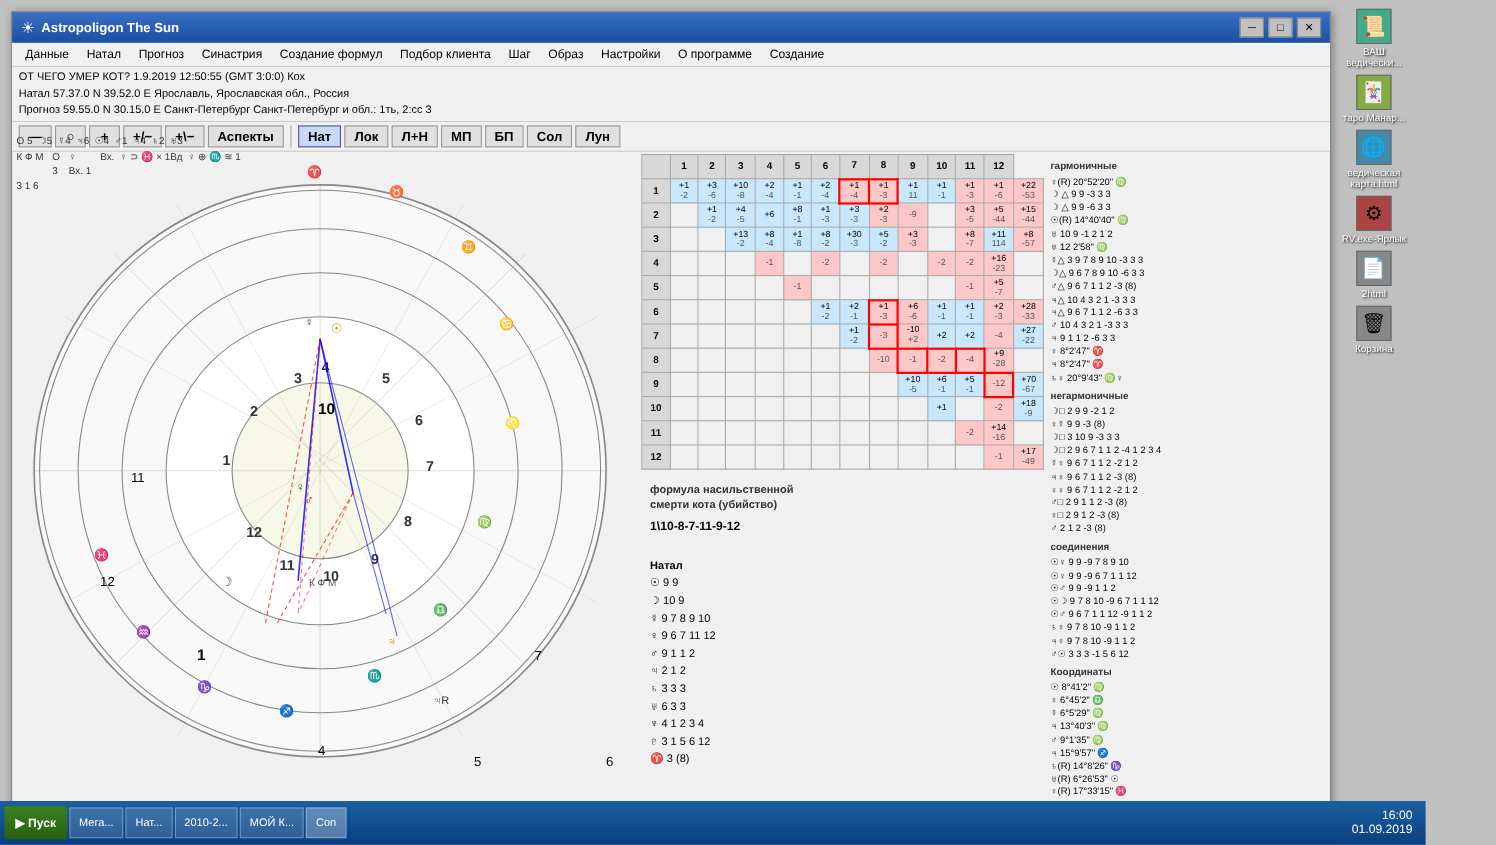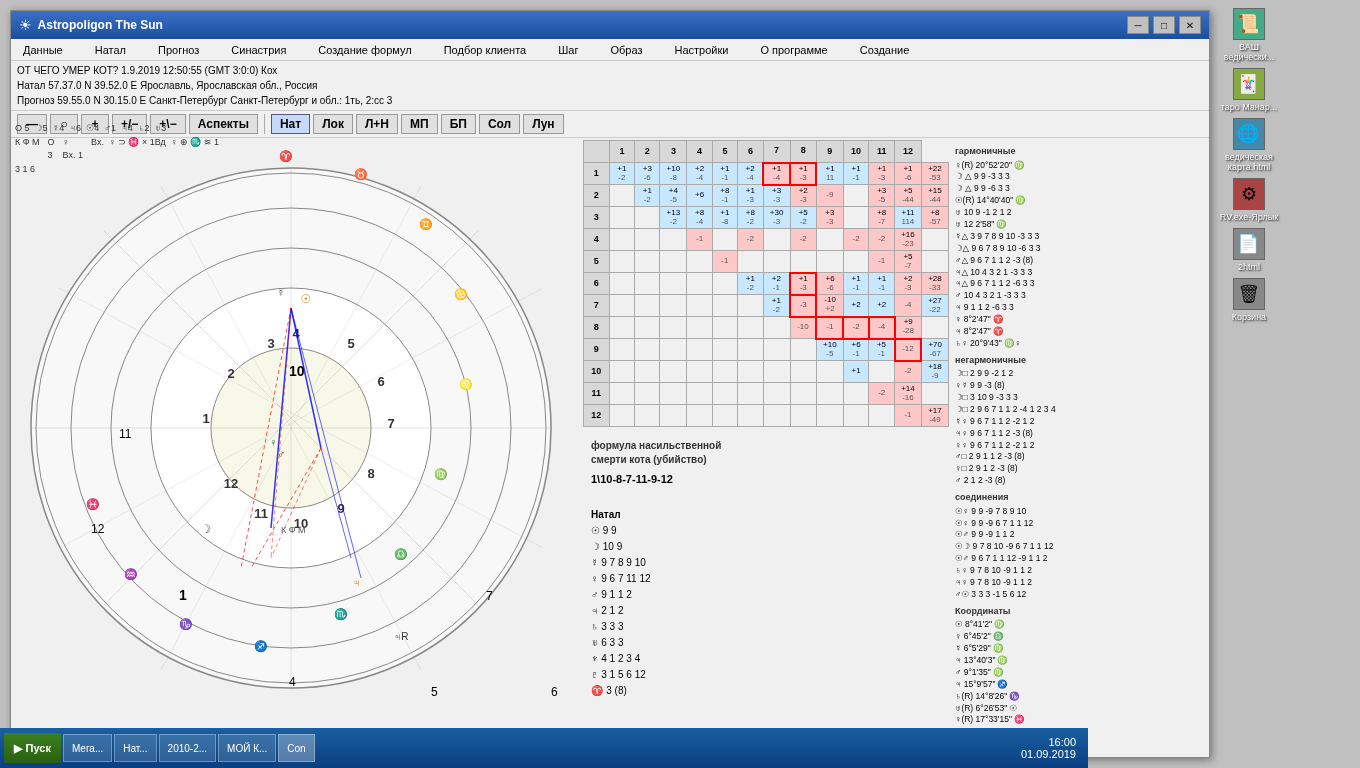--- a/index.html
+++ b/index.html
@@ -45,21 +45,21 @@
       display: flex; align-items: center; justify-content: center;
     }
     
     #menu-bar {
       background: #f0f0f0;
       border-bottom: 1px solid #ccc;
       height: 22px;
       display: flex;
       align-items: center;
       padding: 0 4px;
-      gap: 16px;
+      gap: 0;
     }
     .menu-item {
       padding: 2px 8px;
       cursor: pointer;
       font-size: 11px;
       white-space: nowrap;
     }
     
     #info-bar {
       background: #f0f0f0;
@@ -172,21 +172,21 @@
       font-weight: bold;
       color: #333;
       margin: 3px 0 1px 0;
     }
     .right-row { font-size: 8.5px; line-height: 1.4; }
     
     #taskbar {
       position: fixed;
       bottom: 0;
       left: 0;
-      width: 1088px;
+      width: 1296px;
       height: 40px;
       background: linear-gradient(to bottom, #1a5fa0, #0a3f80);
       display: flex;
       align-items: center;
       padding: 0 4px;
       gap: 2px;
       z-index: 100;
     }
     #start-btn {
       background: linear-gradient(to bottom, #3a8020, #2a6010);

